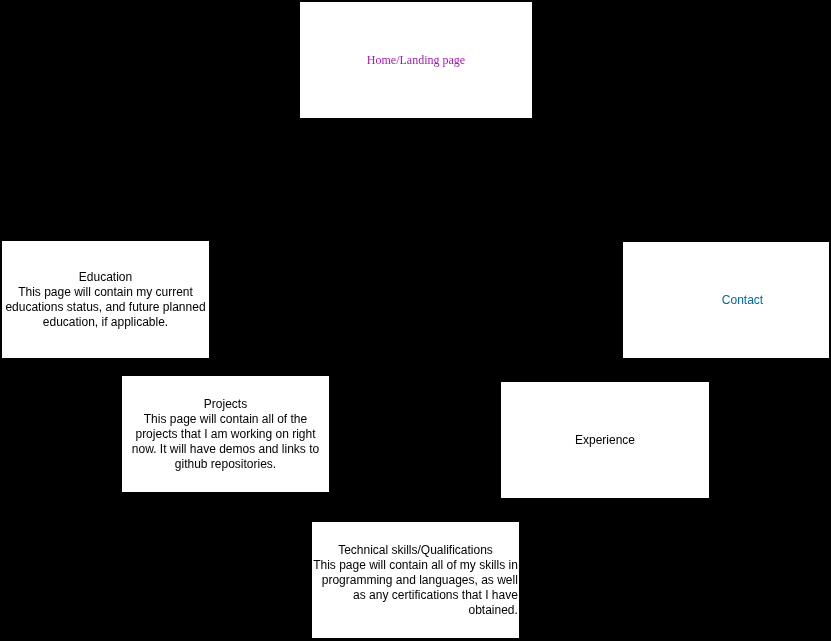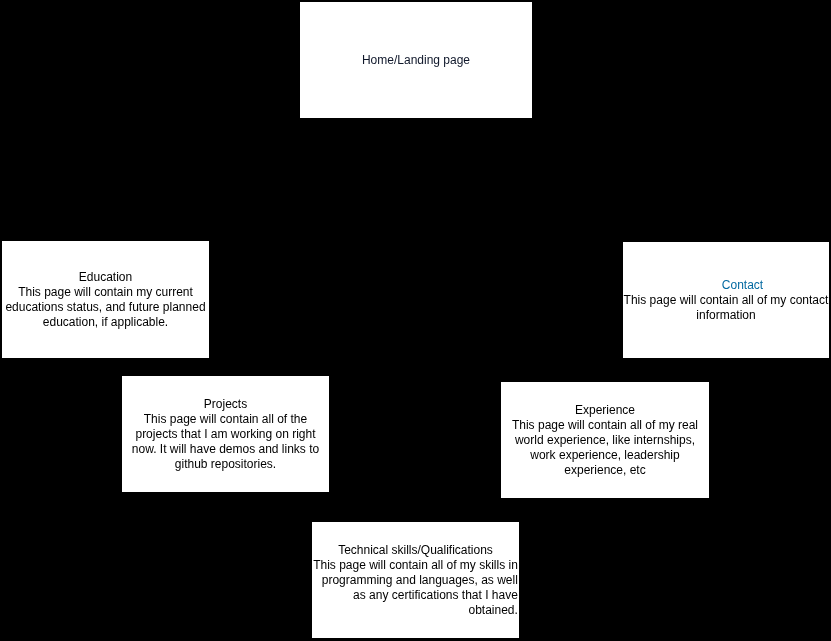--- a/index.html
+++ b/index.html
@@ -45,50 +45,44 @@
   .node-projects   { left: 121px; top: 375px; width: 209px; height: 118px; }
   .node-experience { left: 500px; top: 381px; width: 210px; height: 118px; }
   .node-technical  { left: 311px; top: 521px; width: 209px; height: 118px; text-align: right; }
 </style>
 </head>
 <body>
 
 <div class="canvas" style="background-color: rgb(0, 0, 0);">
 
   <div class="node node-home">
-    <span class="node-title" style="color: #0f172a;">Home/Landing page</span>
+    <span class="node-title" style="color: #a21caf; font-family: Liberation Serif, serif;">Home/Landing page</span>
   </div>
 
   <div class="node node-education">
     <span class="node-title" style="color: rgb(0, 0, 0);">Education</span>
     <span class="node-body">This page will contain my current
 educations status, and future planned
 education, if applicable.</span>
   </div>
 
   <div class="node node-contact">
     <span class="node-title" style="color: #0369a1; margin-left: 33px;">Contact</span>
-    <span class="node-body">This page will contain all of my contact
-information</span>
   </div>
 
   <div class="node node-projects">
     <span class="node-title" style="color: rgb(0, 0, 0);">Projects</span>
     <span class="node-body">This page will contain all of the
 projects that I am working on right
 now. It will have demos and links to
 github repositories.</span>
   </div>
 
   <div class="node node-experience">
     <span class="node-title" style="color: #000000;">Experience</span>
-    <span class="node-body">This page will contain all of my real
-world experience, like internships,
-work experience, leadership
-experience, etc</span>
   </div>
 
   <div class="node node-technical">
     <span class="node-title" style="color: rgb(0, 0, 0);">Technical skills/Qualifications</span>
     <span class="node-body">This page will contain all of my skills in
 programming and languages, as well
 as any certifications that I have
 obtained.</span>
   </div>
 

